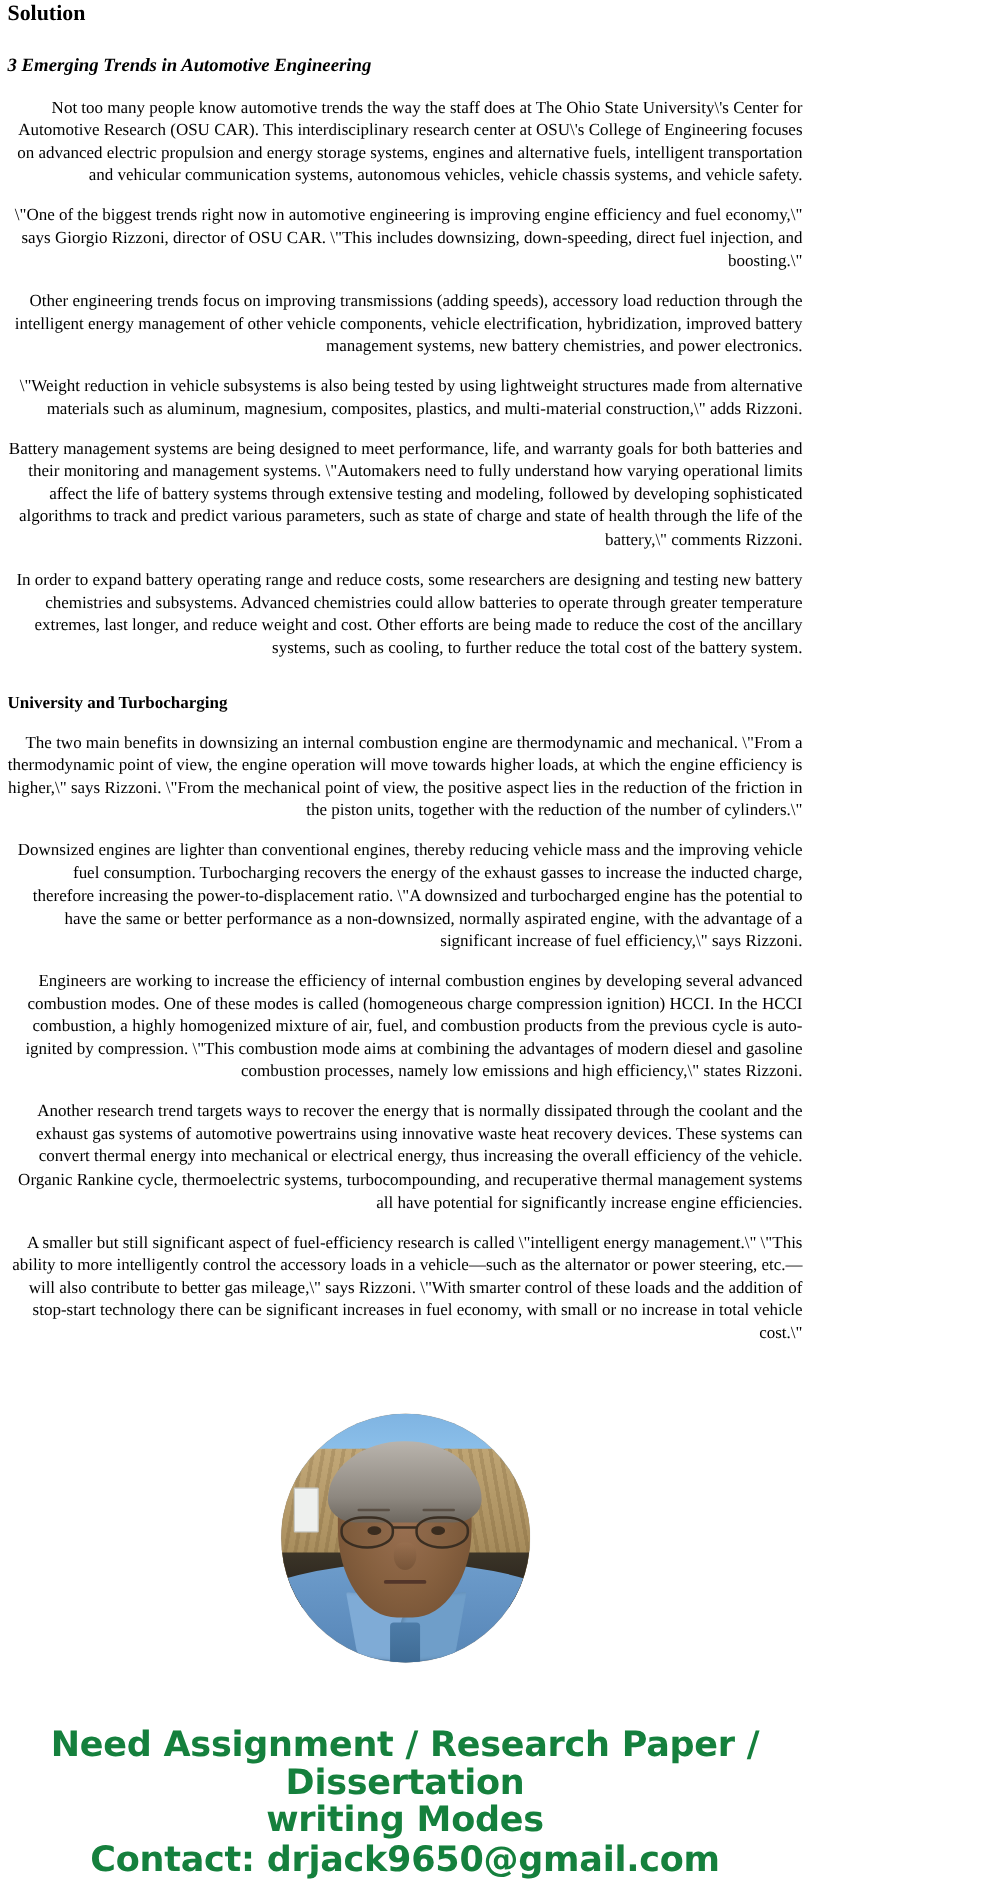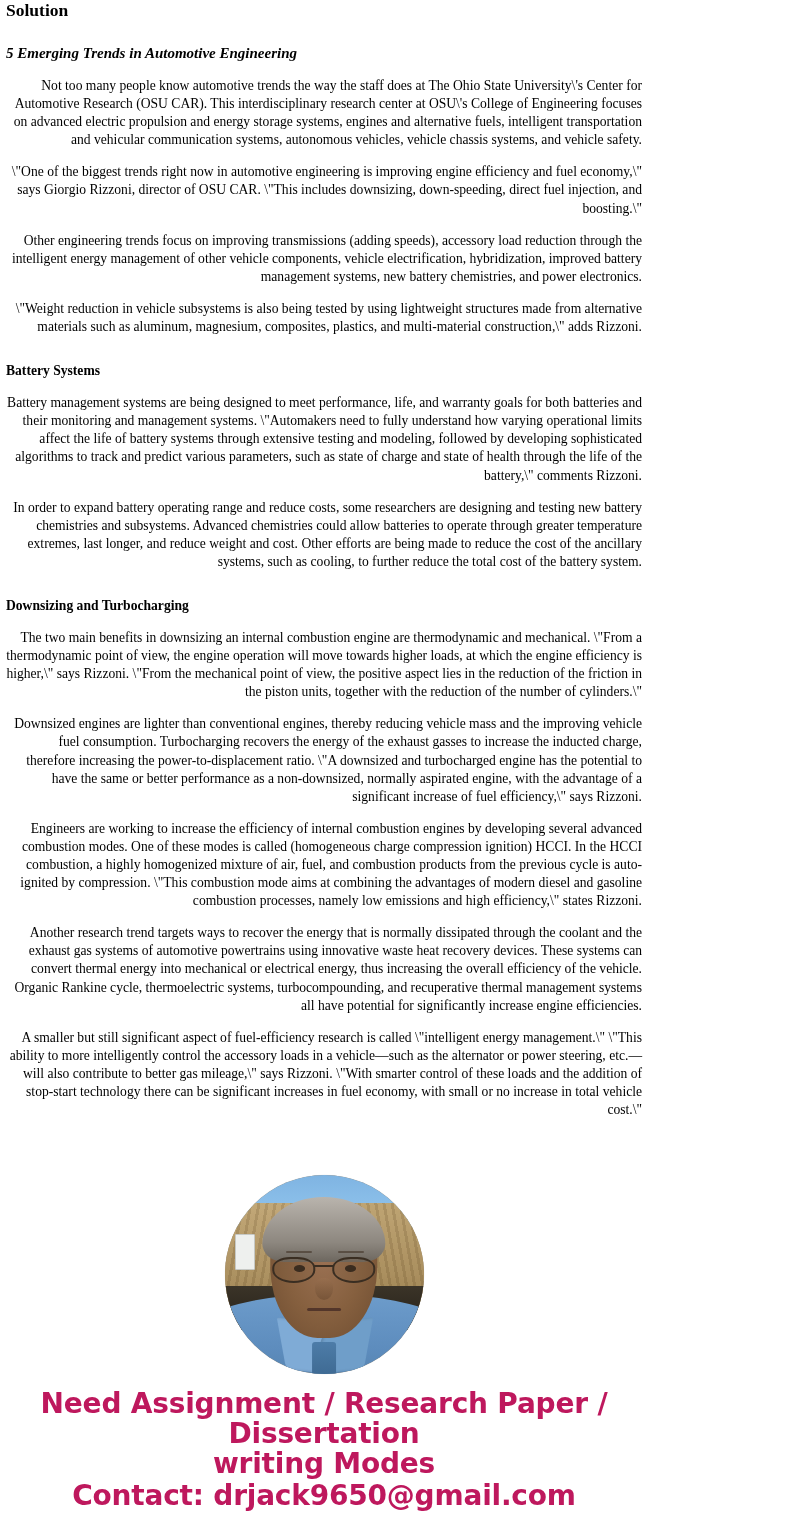--- a/index.html
+++ b/index.html
@@ -222,24 +222,25 @@
     position: absolute;
     left: 50%; top: 67%;
     transform: translateX(-50%);
     width: 17%; height: 3px;
     background: #53362a;
     border-radius: 3px;
   }
 
   
   .promo {
+    margin-top: 36px;
     text-align: center;
     font-family: "DejaVu Sans", "Liberation Sans", sans-serif;
     font-weight: bold;
-    color: #be185d;
+    color: #15803d;
   }
   .promo-line1 {
     font-size: 28px;
     line-height: 30px;
     letter-spacing: -0.2px;
     margin: 0;
   }
   .promo-line2 {
     font-size: 28px;
     line-height: 30px;
@@ -253,32 +254,31 @@
     margin: 0;
   }
 </style>
 </head>
 <body>
 
 <div class="page">
 
   <h1 class="doc-title">Solution</h1>
 
-  <h2 class="subtitle">5 Emerging Trends in Automotive Engineering</h2>
+  <h2 class="subtitle">3 Emerging Trends in Automotive Engineering</h2>
 
   <p class="body-text">Not too many people know automotive trends the way the staff does at The Ohio State University\'s Center for Automotive Research (OSU CAR). This interdisciplinary research center at OSU\'s College of Engineering focuses on advanced electric propulsion and energy storage systems, engines and alternative fuels, intelligent transportation and vehicular communication systems, autonomous vehicles, vehicle chassis systems, and vehicle safety.</p>
   <p class="body-text">\"One of the biggest trends right now in automotive engineering is improving engine efficiency and fuel economy,\" says Giorgio Rizzoni, director of OSU CAR. \"This includes downsizing, down-speeding, direct fuel injection, and boosting.\"</p>
   <p class="body-text">Other engineering trends focus on improving transmissions (adding speeds), accessory load reduction through the intelligent energy management of other vehicle components, vehicle electrification, hybridization, improved battery management systems, new battery chemistries, and power electronics.</p>
   <p class="body-text">\"Weight reduction in vehicle subsystems is also being tested by using lightweight structures made from alternative materials such as aluminum, magnesium, composites, plastics, and multi-material construction,\" adds Rizzoni.</p>
 
-  <h3 class="section-heading">Battery Systems</h3>
   <p class="body-text first-after-heading">Battery management systems are being designed to meet performance, life, and warranty goals for both batteries and their monitoring and management systems. \"Automakers need to fully understand how varying operational limits affect the life of battery systems through extensive testing and modeling, followed by developing sophisticated algorithms to track and predict various parameters, such as state of charge and state of health through the life of the battery,\" comments Rizzoni.</p>
   <p class="body-text">In order to expand battery operating range and reduce costs, some researchers are designing and testing new battery chemistries and subsystems. Advanced chemistries could allow batteries to operate through greater temperature extremes, last longer, and reduce weight and cost. Other efforts are being made to reduce the cost of the ancillary systems, such as cooling, to further reduce the total cost of the battery system.</p>
 
-  <h3 class="section-heading">Downsizing and Turbocharging</h3>
+  <h3 class="section-heading">University and Turbocharging</h3>
   <p class="body-text first-after-heading">The two main benefits in downsizing an internal combustion engine are thermodynamic and mechanical. \"From a thermodynamic point of view, the engine operation will move towards higher loads, at which the engine efficiency is higher,\" says Rizzoni. \"From the mechanical point of view, the positive aspect lies in the reduction of the friction in the piston units, together with the reduction of the number of cylinders.\"</p>
   <p class="body-text">Downsized engines are lighter than conventional engines, thereby reducing vehicle mass and the improving vehicle fuel consumption. Turbocharging recovers the energy of the exhaust gasses to increase the inducted charge, therefore increasing the power-to-displacement ratio. \"A downsized and turbocharged engine has the potential to have the same or better performance as a non-downsized, normally aspirated engine, with the advantage of a significant increase of fuel efficiency,\" says Rizzoni.</p>
 
   <p class="body-text first-after-heading">Engineers are working to increase the efficiency of internal combustion engines by developing several advanced combustion modes. One of these modes is called (homogeneous charge compression ignition) HCCI. In the HCCI combustion, a highly homogenized mixture of air, fuel, and combustion products from the previous cycle is auto-ignited by compression. \"This combustion mode aims at combining the advantages of modern diesel and gasoline combustion processes, namely low emissions and high efficiency,\" states Rizzoni.</p>
   <p class="body-text">Another research trend targets ways to recover the energy that is normally dissipated through the coolant and the exhaust gas systems of automotive powertrains using innovative waste heat recovery devices. These systems can convert thermal energy into mechanical or electrical energy, thus increasing the overall efficiency of the vehicle. Organic Rankine cycle, thermoelectric systems, turbocompounding, and recuperative thermal management systems all have potential for significantly increase engine efficiencies.</p>
   <p class="body-text">A smaller but still significant aspect of fuel-efficiency research is called \"intelligent energy management.\" \"This ability to more intelligently control the accessory loads in a vehicle—such as the alternator or power steering, etc.—will also contribute to better gas mileage,\" says Rizzoni. \"With smarter control of these loads and the addition of stop-start technology there can be significant increases in fuel economy, with small or no increase in total vehicle cost.\"</p>
 
   <div class="avatar-block">
     <div class="avatar">
       <div class="av-sky"></div>

